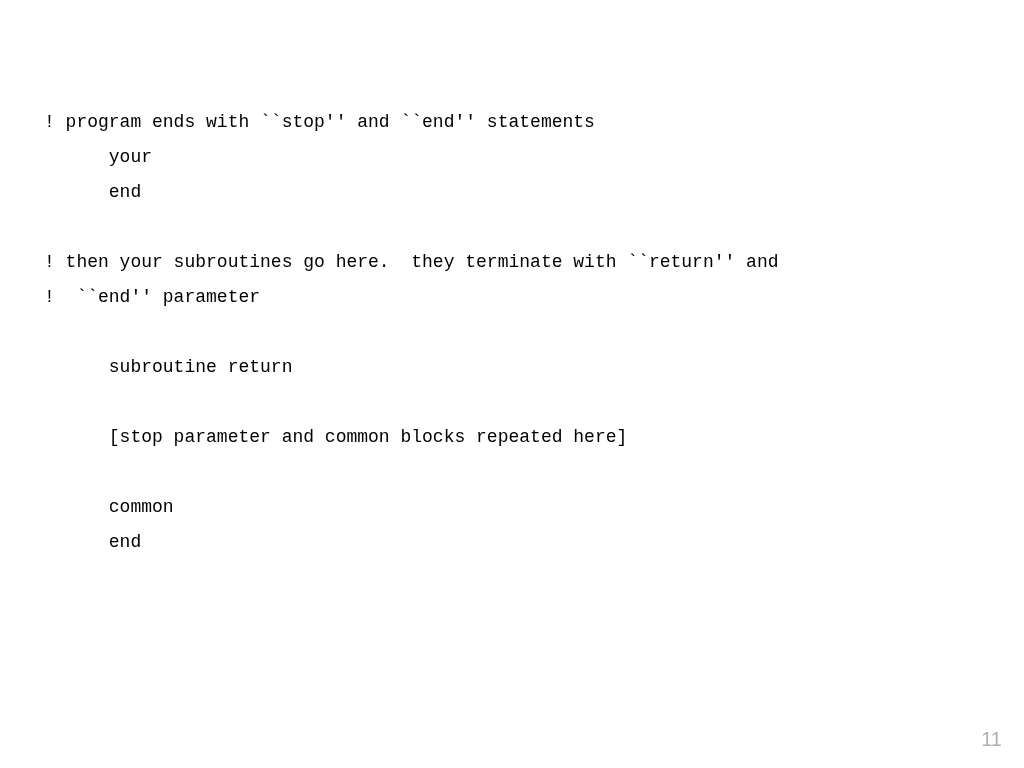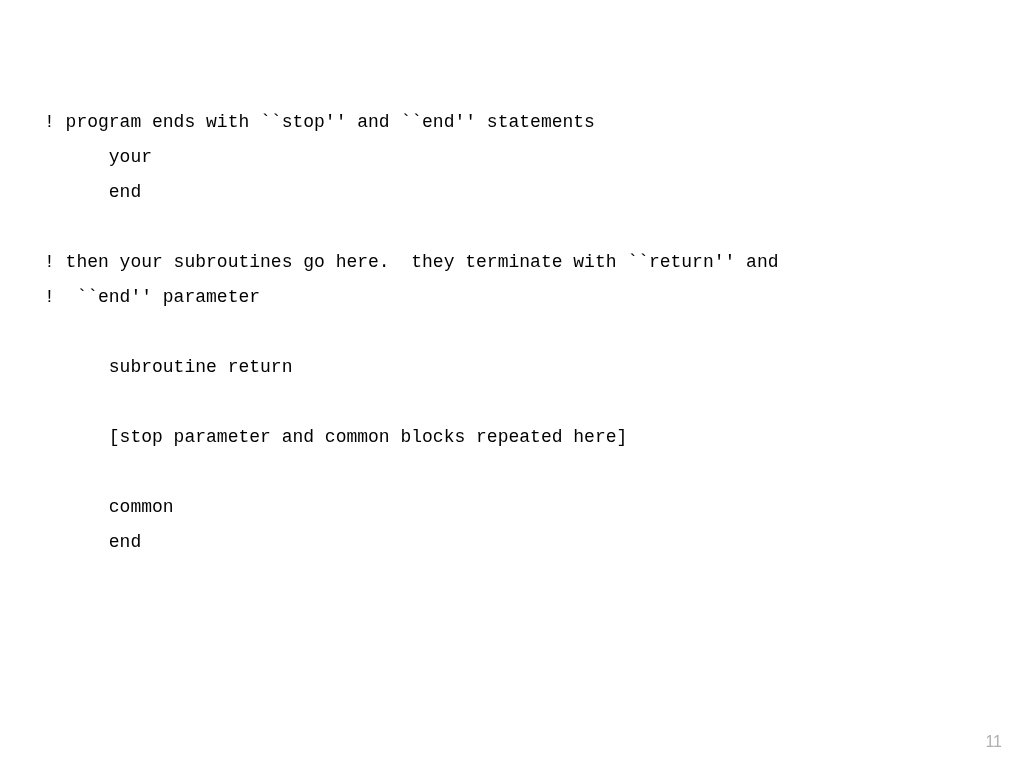--- a/index.html
+++ b/index.html
@@ -24,21 +24,21 @@
     }
     .blank-line {
       height: 27px;
     }
     .page-number {
       position: absolute;
       bottom: 25px;
       right: 30px;
       color: #b0b0b0;
       font-family: Arial, sans-serif;
-      font-size: 16px;
+      font-size: 20px;
     }
   </style>
 </head>
 <body>
 
 <div class="code-line">! program ends with ``stop'' and ``end'' statements</div>
 <div class="code-line">      your</div>
 <div class="code-line">      end</div>
 <div class="blank-line"></div>
 <div class="code-line">! then your subroutines go here.  they terminate with ``return'' and</div>

